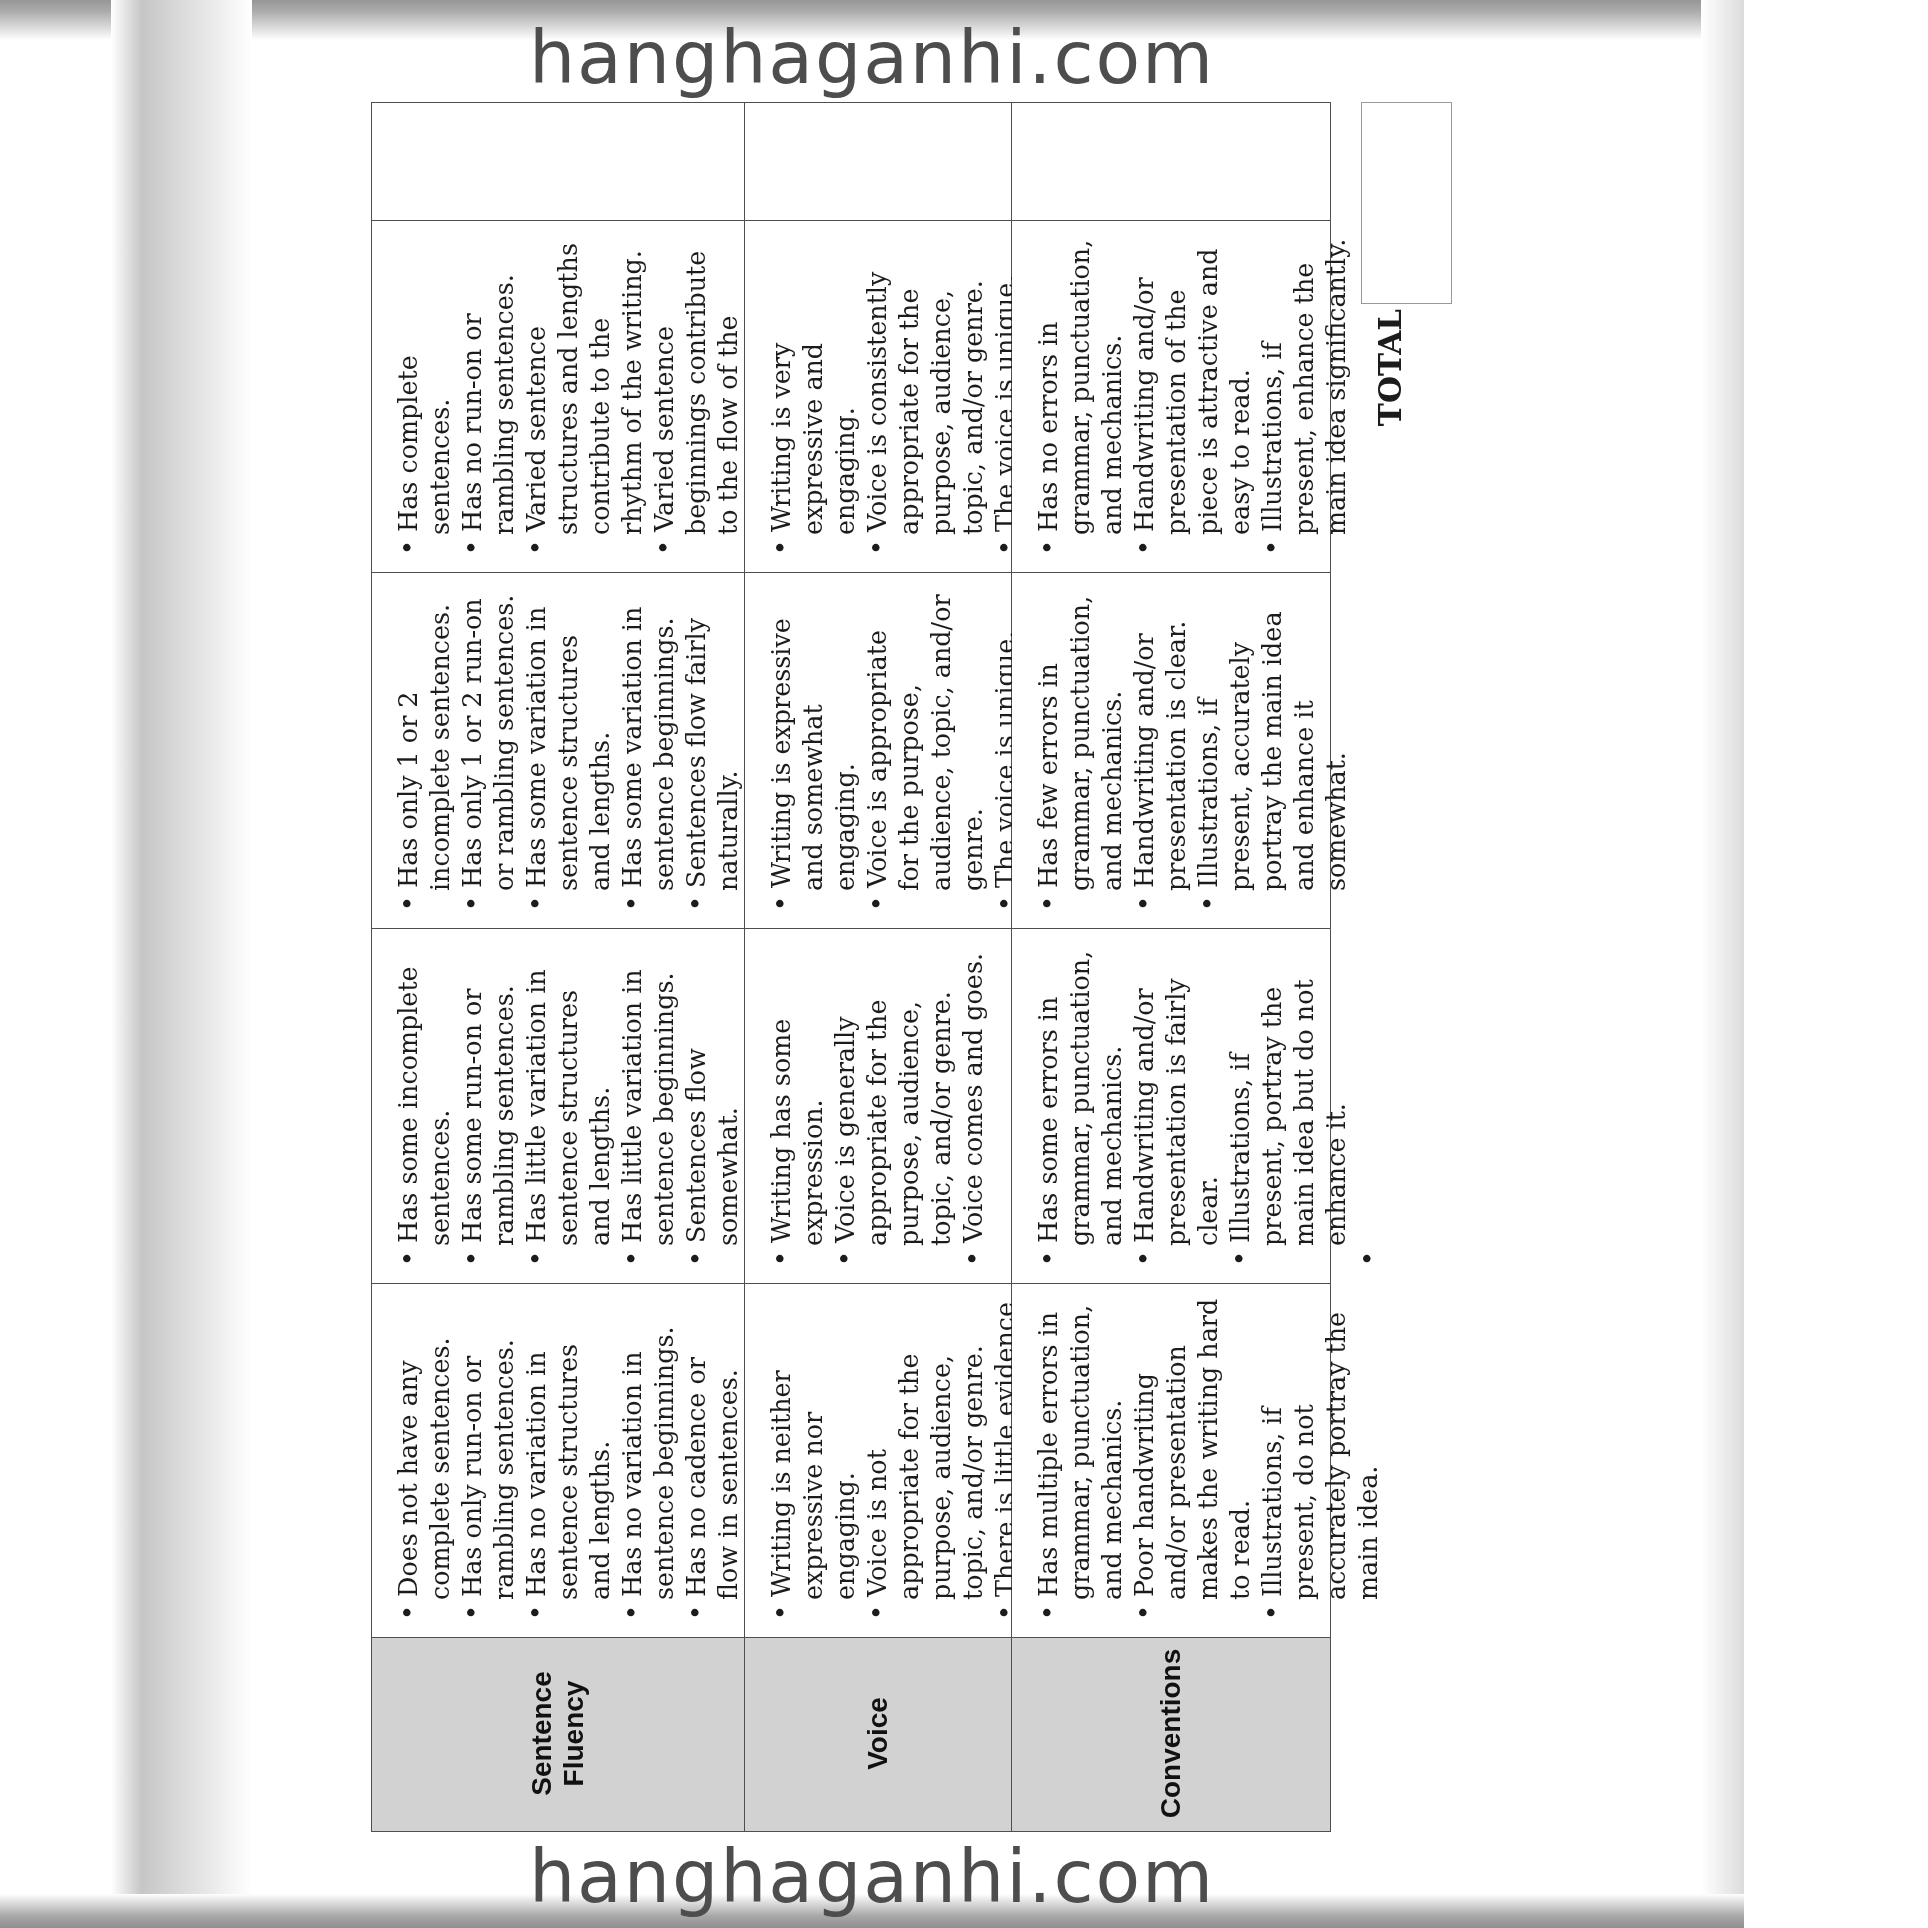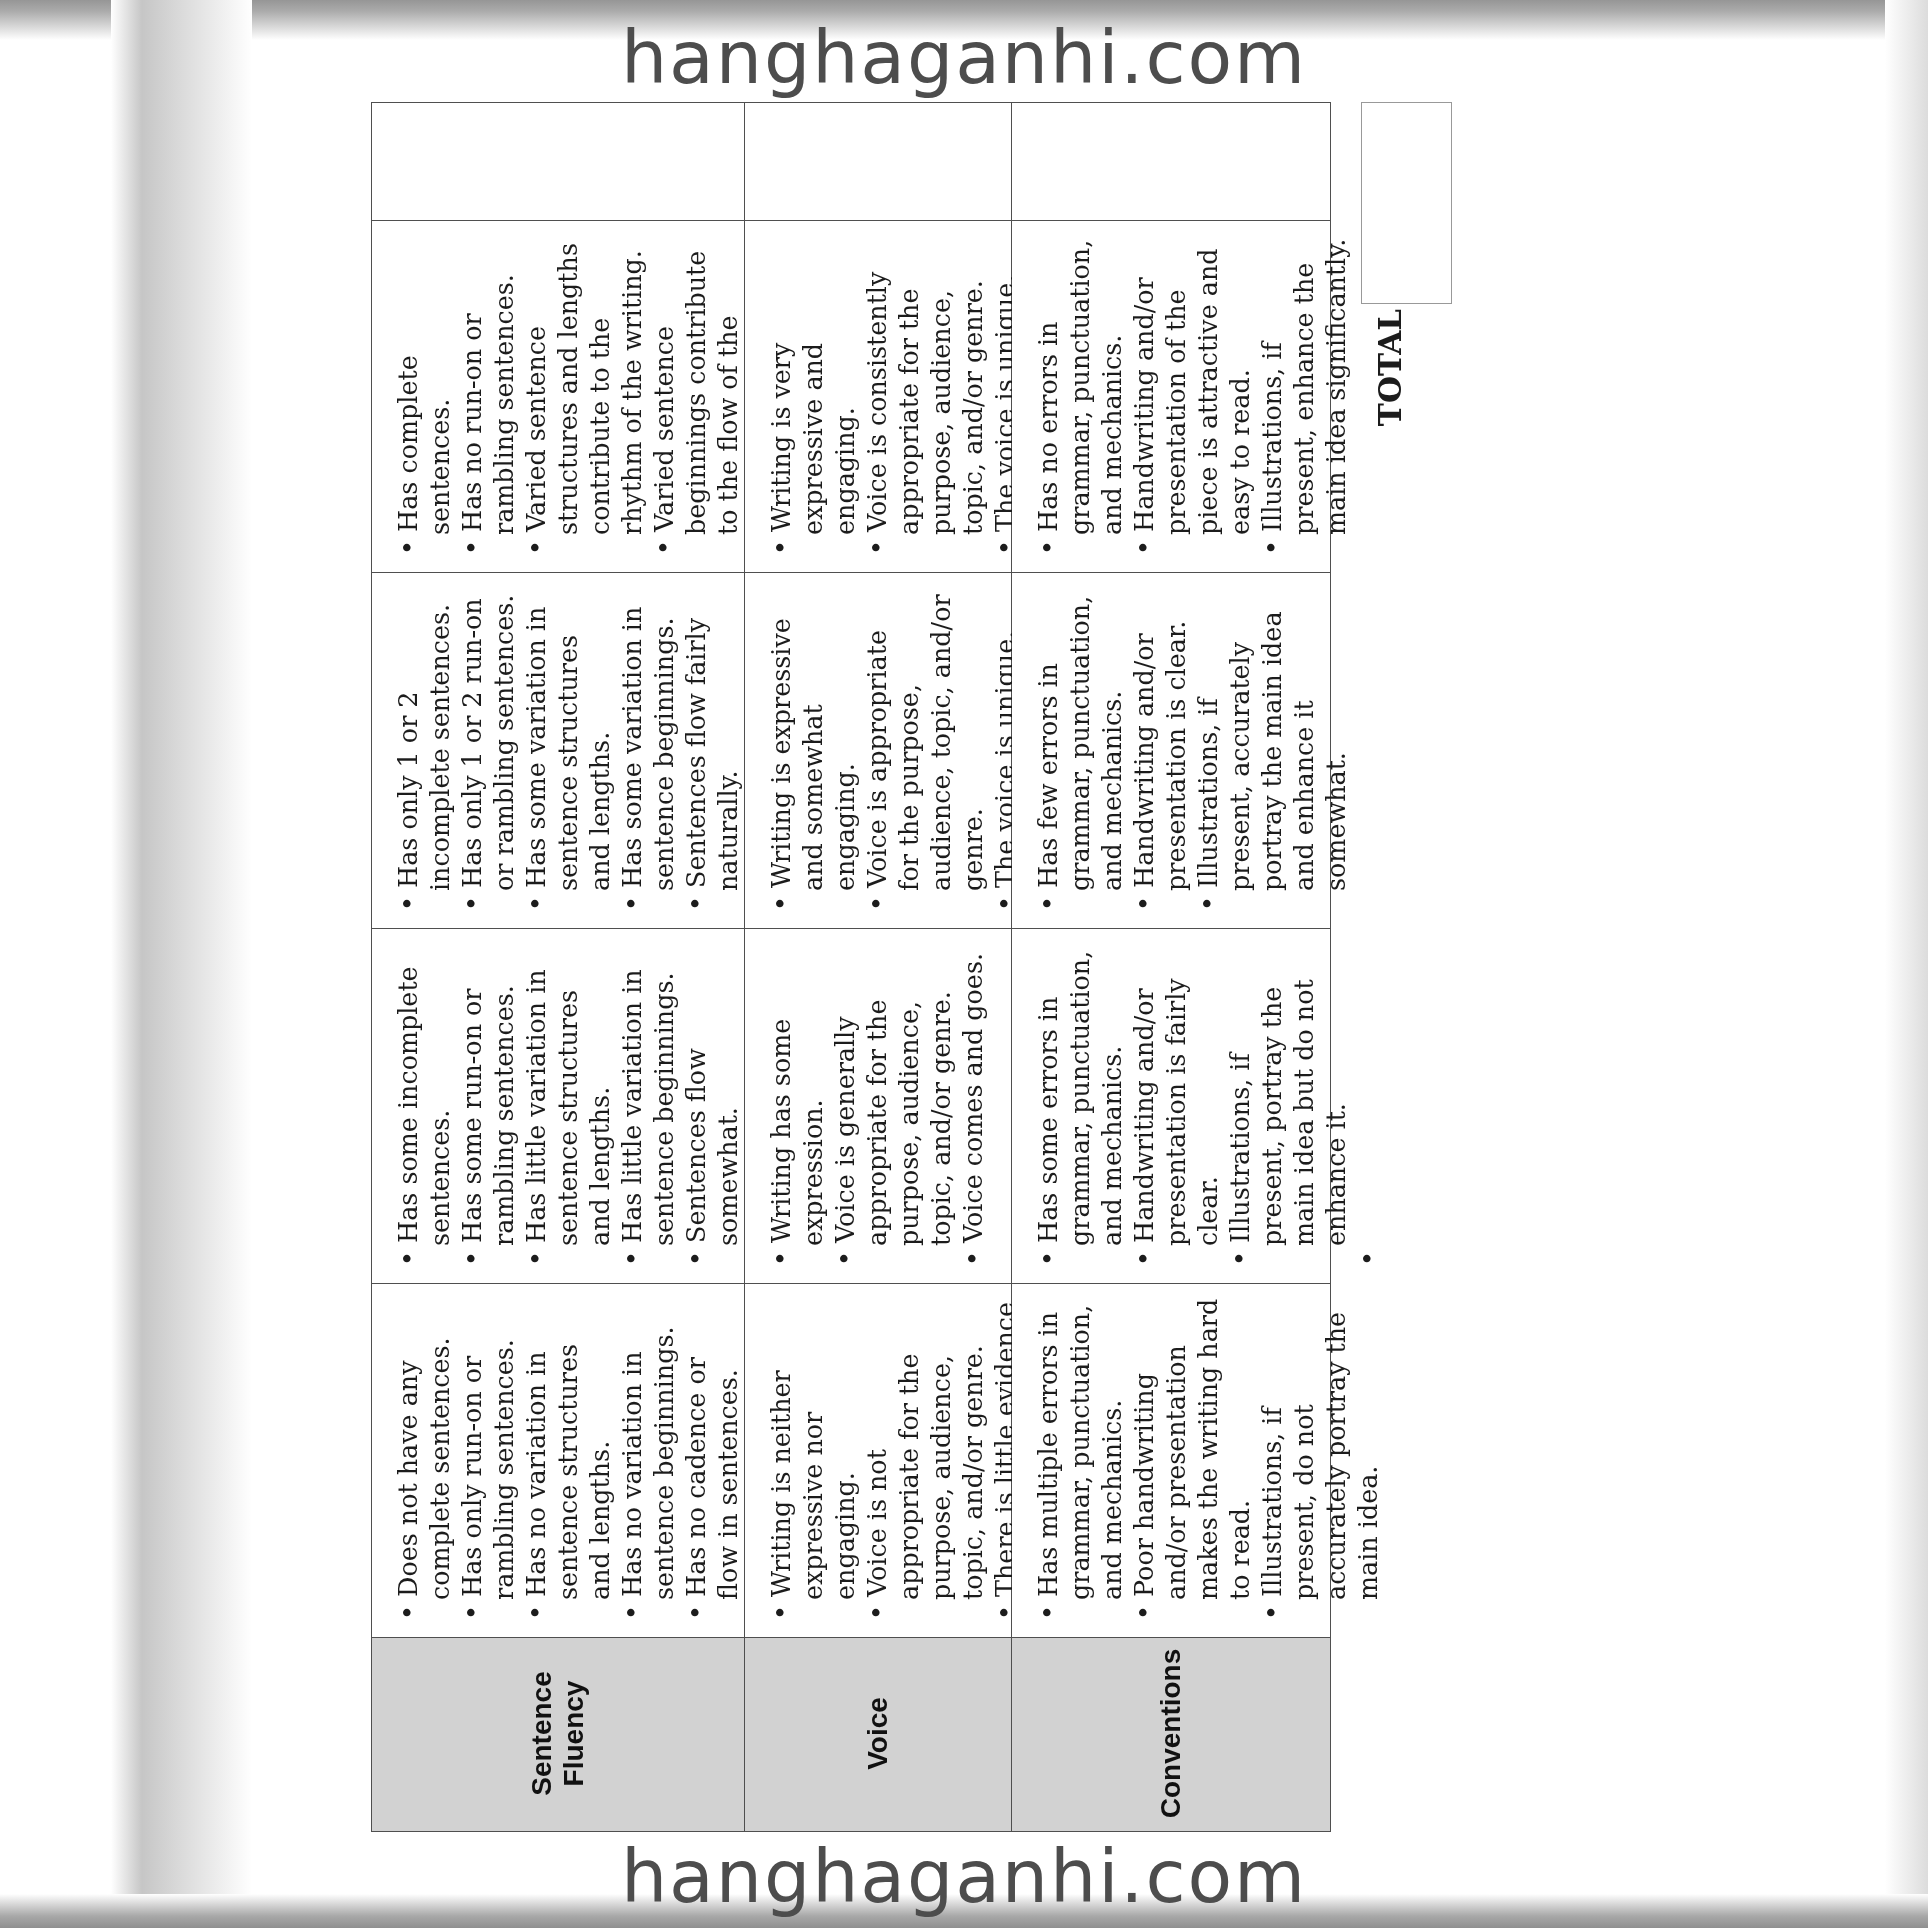--- a/index.html
+++ b/index.html
@@ -1,19 +1,19 @@
 <!DOCTYPE html>
 <html style="font-size:15px"><head>
 <meta charset="utf-8">
 <style>
   * { box-sizing: border-box; margin: 0; padding: 0; }
   html, body { background: #ffffff; }
   .page {
     position: relative;
-    width: 1928px;
+    width: 1744px;
     height: 1928px;
     background: #ffffff;
     overflow: hidden;
     font-family: "DejaVu Serif", serif;
     color: #1c1c1c;
   }
   
   .edge-top    { position:absolute; left:0; top:0; width:100%; height:40px;
                  background: linear-gradient(180deg, #969696 0%, #ababab 28%, #ffffff 100%); }
   .edge-bottom { position:absolute; left:0; bottom:0; width:100%; height:34px;

